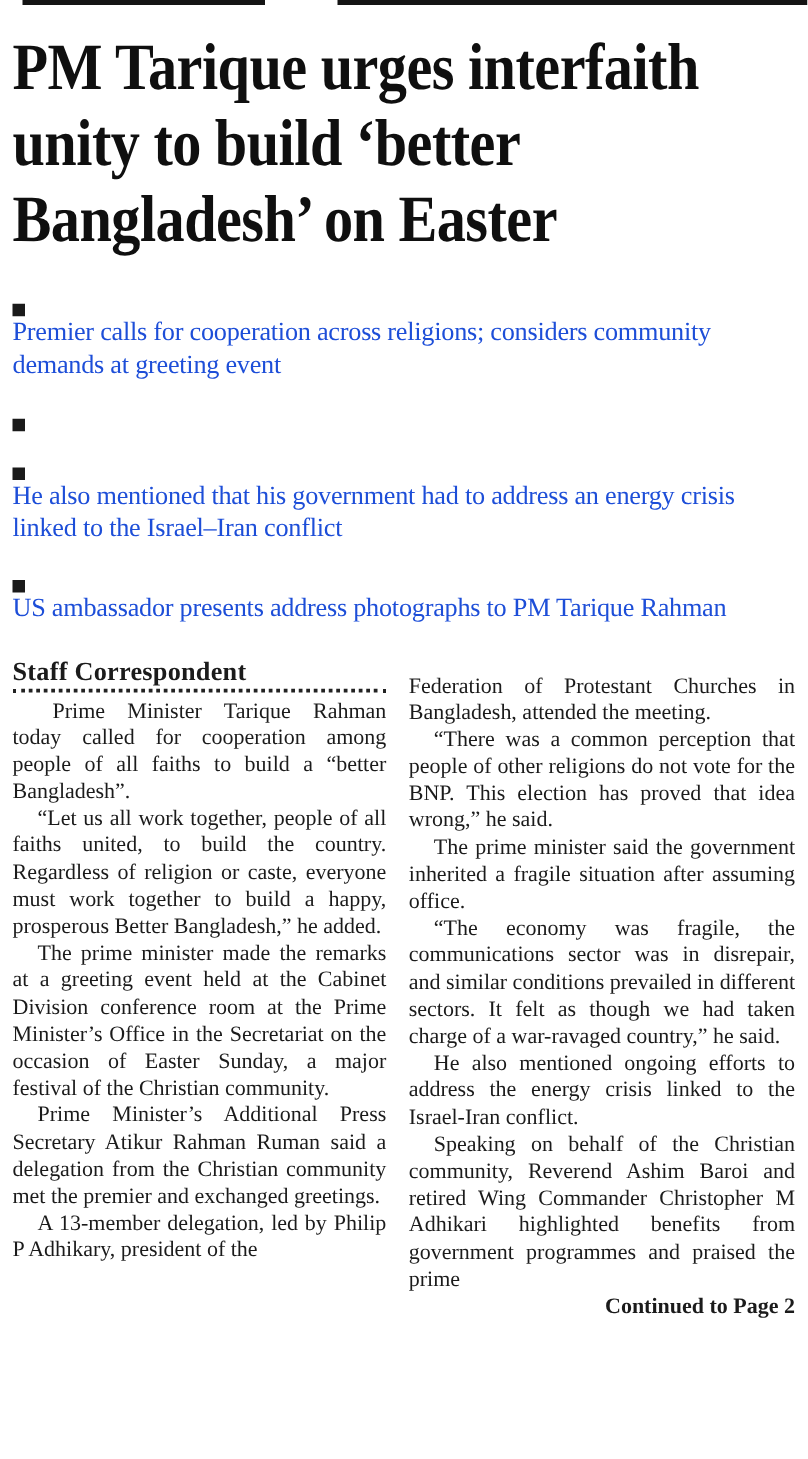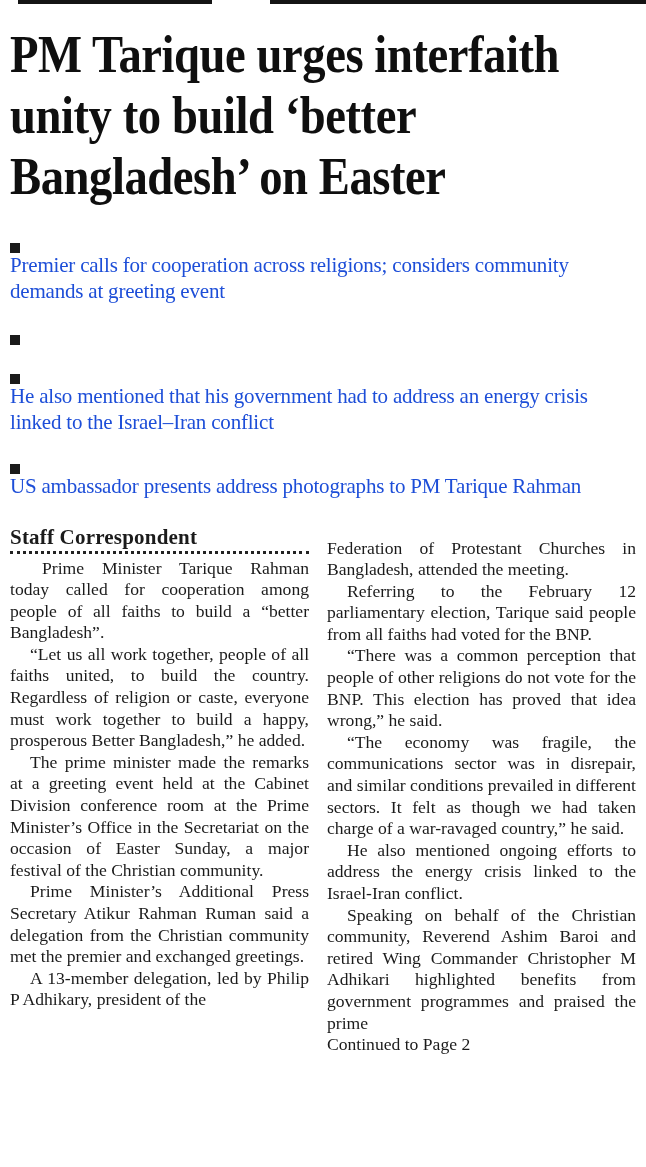--- a/index.html
+++ b/index.html
@@ -67,22 +67,22 @@
     border-bottom:3px dotted #222;
     padding-bottom:3px;
     margin-bottom:4px;
     letter-spacing:0.2px;
   }
 
   .col p { margin:0; text-indent:20px; }
   .col p.lead { text-indent:32px; }
   .col p.noindent { text-indent:0; }
   .continued {
-    text-align:left;
-    font-weight:400;
+    text-align:right;
+    font-weight:700;
     text-indent:0 !important;
   }
 </style>
 </head>
 <body>
 
 <div class="rule-seg left"></div>
 <div class="rule-seg right"></div>
 
 <div class="page">
@@ -117,22 +117,22 @@
       <div class="byline">Staff Correspondent</div>
       <p class="lead">Prime Minister Tarique Rahman today called for cooperation among people of all faiths to build a “better Bangladesh”.</p>
       <p>“Let us all work together, people of all faiths united, to build the country. Regardless of religion or caste, everyone must work together to build a happy, prosperous Better Bangladesh,” he added.</p>
       <p>The prime minister made the remarks at a greeting event held at the Cabinet Division conference room at the Prime Minister’s Office in the Secretariat on the occasion of Easter Sunday, a major festival of the Christian community.</p>
       <p>Prime Minister’s Additional Press Secretary Atikur Rahman Ruman said a delegation from the Christian community met the premier and exchanged greetings.</p>
       <p>A 13-member delegation, led by Philip P Adhikary, president of the</p>
     </div>
 
     <div class="col right">
       <p class="noindent">Federation of Protestant Churches in Bangladesh, attended the meeting.</p>
-      <p>Referring to the February 12 parliamentary election, Tarique said people from all faiths had voted for the BNP.</p>
       <p>“There was a common perception that people of other religions do not vote for the BNP. This election has proved that idea wrong,” he said.</p>
+      <p>The prime minister said the government inherited a fragile situation after assuming office.</p>
       <p>“The economy was fragile, the communications sector was in disrepair, and similar conditions prevailed in different sectors. It felt as though we had taken charge of a war-ravaged country,” he said.</p>
       <p>He also mentioned ongoing efforts to address the energy crisis linked to the Israel-Iran conflict.</p>
       <p>Speaking on behalf of the Christian community, Reverend Ashim Baroi and retired Wing Commander Christopher M Adhikari highlighted benefits from government programmes and praised the prime</p>
       <p class="continued">Continued to Page 2</p>
     </div>
 
   </section>
 </div>
 
 </body></html>

